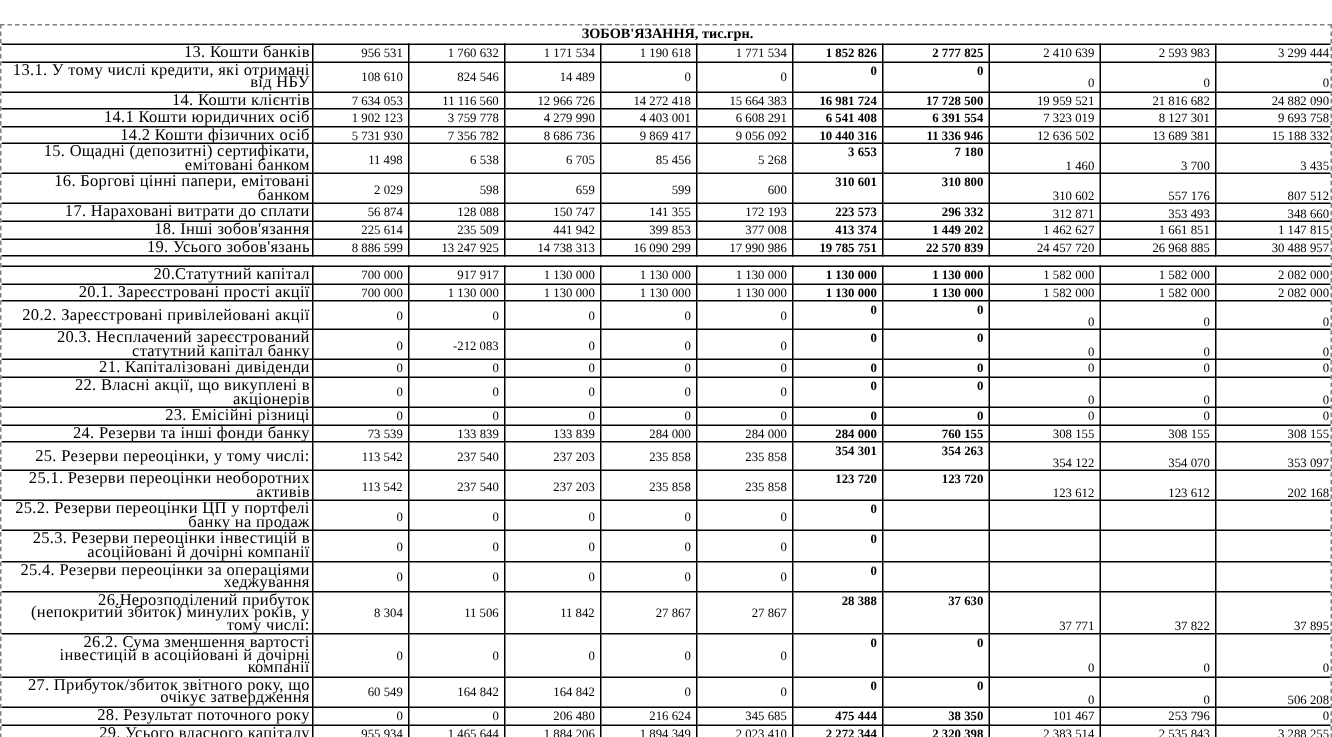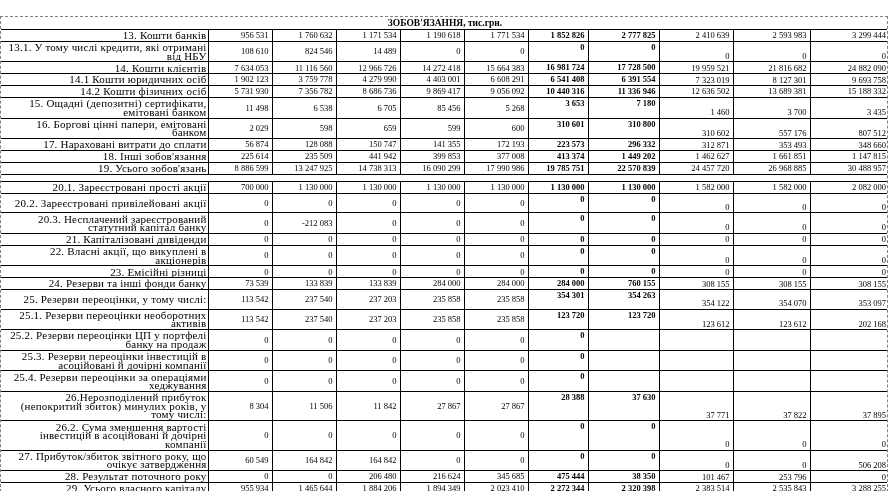--- a/index.html
+++ b/index.html
@@ -215,20 +215,33 @@
           <td class="num g2">19 785 751</td>
           <td class="num g2">22 570 839</td>
           <td class="num g3">24 457 720</td>
           <td class="num g3">26 968 885</td>
           <td class="num g3">30 488 957</td>
         </tr>
         <tr class="sep">
           <td colspan="11"></td>
         </tr>
         <tr class="r1">
+          <td class="label">20.Статутний капітал</td>
+          <td class="num g1">700 000</td>
+          <td class="num g1">917 917</td>
+          <td class="num g1">1 130 000</td>
+          <td class="num g1">1 130 000</td>
+          <td class="num g1">1 130 000</td>
+          <td class="num g2">1 130 000</td>
+          <td class="num g2">1 130 000</td>
+          <td class="num g3">1 582 000</td>
+          <td class="num g3">1 582 000</td>
+          <td class="num g3">2 082 000</td>
+        </tr>
+        <tr class="r1">
           <td class="label">20.1. Зареєстровані прості акції</td>
           <td class="num g1">700 000</td>
           <td class="num g1">1 130 000</td>
           <td class="num g1">1 130 000</td>
           <td class="num g1">1 130 000</td>
           <td class="num g1">1 130 000</td>
           <td class="num g2">1 130 000</td>
           <td class="num g2">1 130 000</td>
           <td class="num g3">1 582 000</td>
           <td class="num g3">1 582 000</td>

